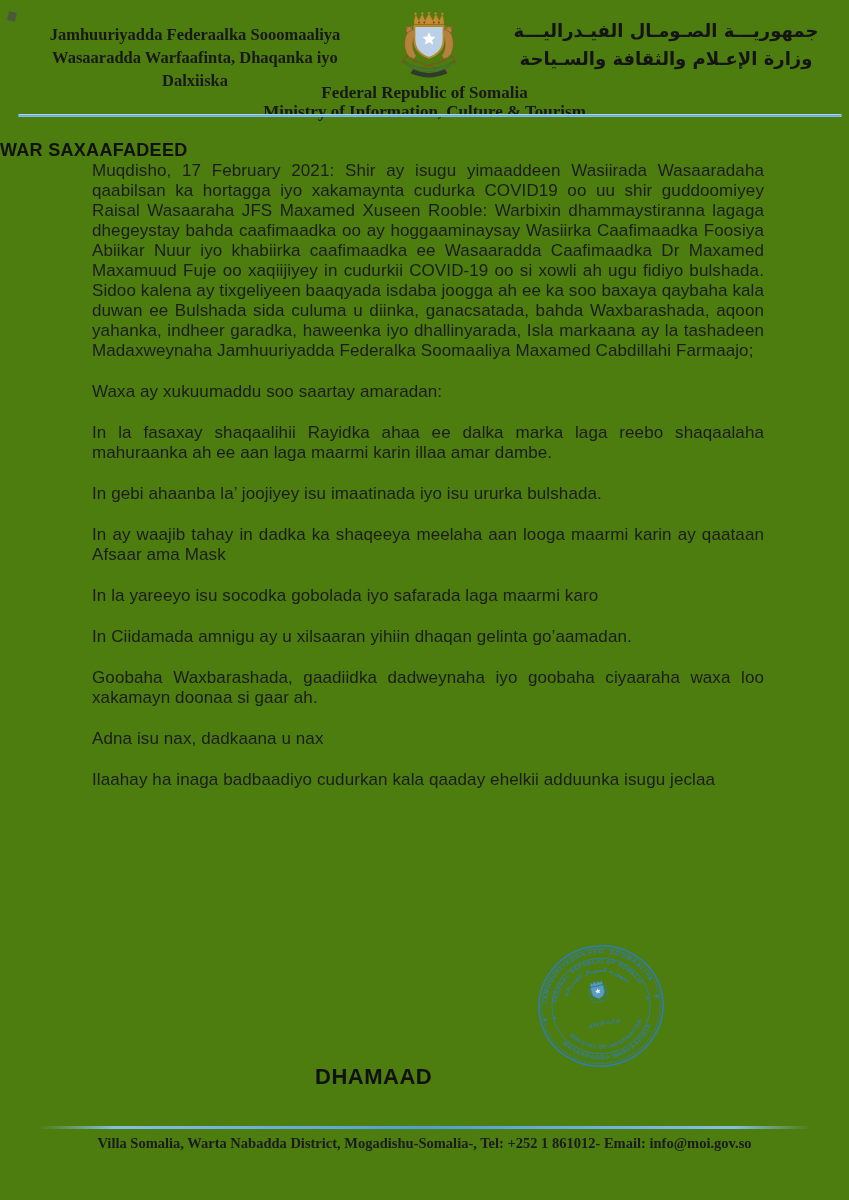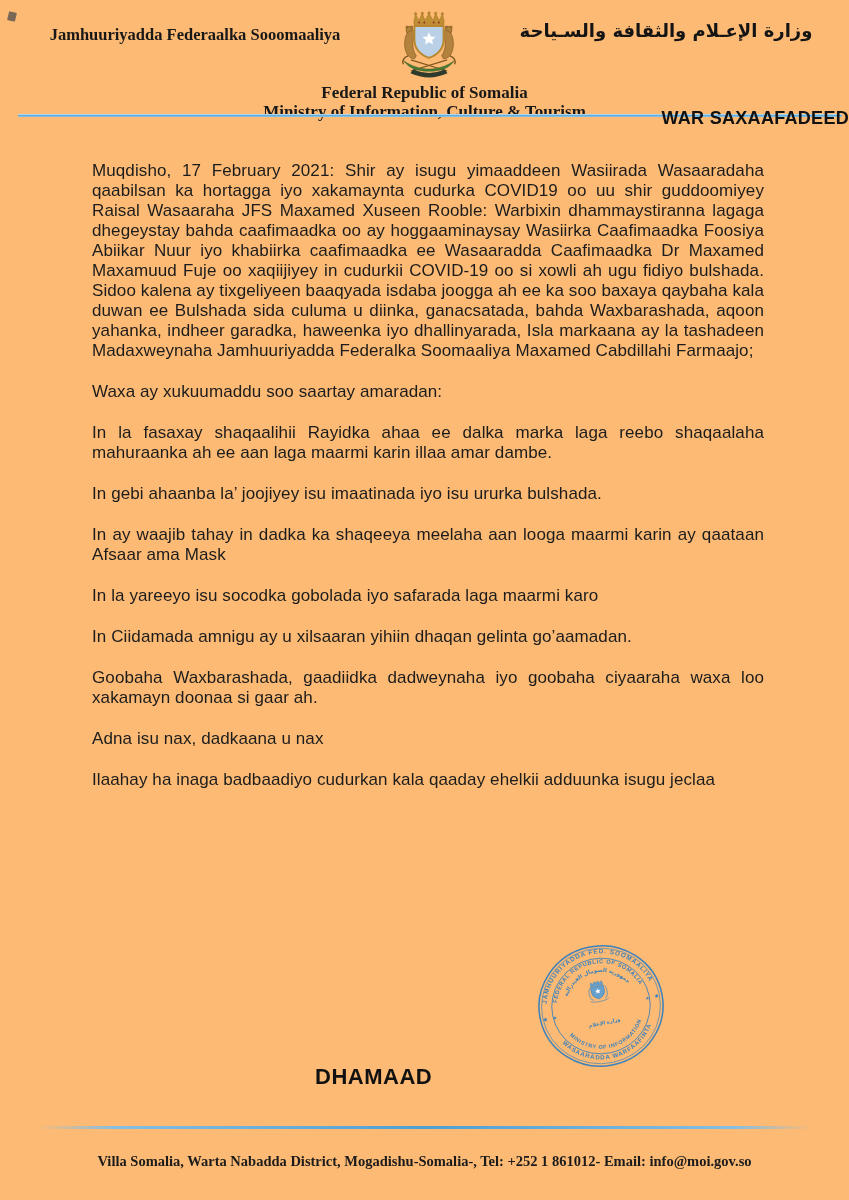--- a/index.html
+++ b/index.html
@@ -1,18 +1,18 @@
 <!DOCTYPE html>
 <html><head>
 <meta charset="utf-8">
 <style>
   html,body { margin:0; padding:0; background:#ffffff; }
   .page {
     position:relative; width:849px; height:1200px; margin:0 auto;
-    background:#fdba74; overflow:hidden; color:#1c1c1c;
+    background:#4d7c0f; overflow:hidden; color:#1c1c1c;
     font-family:"Liberation Sans", sans-serif;
   }
   
   .hdr-left {
     position:absolute; left:26px; top:23px; width:338px; text-align:center;
     font-family:"Liberation Serif", serif; font-weight:bold;
     font-size:16.5px; line-height:23px; color:#181818;
   }
   .hdr-right {
     position:absolute; left:492px; top:17px; width:348px; text-align:center;
@@ -23,21 +23,21 @@
   .hdr-center {
     position:absolute; left:0; top:83px; width:100%; text-align:center;
     font-family:"Liberation Serif", serif; font-weight:bold;
     font-size:17px; line-height:19px; color:#181818;
   }
   .hdr-rule {
     position:absolute; left:18px; top:114px; width:824px; height:3px; border-radius:2px;
     background:linear-gradient(180deg,#cfe9f7 0%, #58a7d8 55%, #9bcbe8 100%);
   }
   .doc-title {
-    position:absolute; left:0; top:108px; width:100%; text-align:right;
+    position:absolute; left:0; top:140px; width:100%; text-align:left;
     font-weight:bold; font-size:18px; letter-spacing:0.3px; color:#111;
   }
   
   .content {
     position:absolute; left:88px; top:161px; width:676px;
     font-size:17px; line-height:20px; letter-spacing:0.1px;
     text-align:justify; color:#1c1c1c;
   }
   .content p { margin:0 0 21px 4px; }
   
@@ -52,39 +52,41 @@
     font-weight:bold; font-size:22px; letter-spacing:0.5px; color:#111;
   }
   .ftr-rule {
     position:absolute; left:38px; top:1126px; width:774px; height:3px;
     background:linear-gradient(90deg, rgba(130,190,230,0) 0%, #85bee2 10%,
                #4d9fd4 50%, #85bee2 90%, rgba(130,190,230,0) 100%);
   }
   .ftr-text {
     position:absolute; left:0; top:1132px; width:100%; text-align:center;
     font-family:"Liberation Serif", serif; font-weight:bold;
-    font-size:14.5px; line-height:22px; color:#1b1b1b;margin-top:18px;
+    font-size:14.5px; line-height:22px; color:#1b1b1b;
   }
   .scan-mark-tl {
     position:absolute; left:8px; top:12px; width:8px; height:9px;
     background:#4c4c4c; transform:rotate(14deg); opacity:0.75; border-radius:1px;
   }
 </style>
 </head>
 <body>
 
 <div class="page">
 
   <div class="scan-mark-tl"></div>
 
   <div class="hdr-left">
     <div>Jamhuuriyadda Federaalka Sooomaaliya</div>
+    <div>Wasaaradda Warfaafinta, Dhaqanka iyo Dalxiiska</div>
   </div>
 
   <div class="hdr-right">
+    <div>جمهوريـــة الصـومـال الفيـدراليـــة</div>
     <div>وزارة الإعـلام والثقافة والسـياحة</div>
   </div>
 
   <div class="emblem">
     <svg viewBox="0 0 100 104" width="80" height="82">
 
       <g fill="#c08f33" stroke="#96691c" stroke-width="0.6">
         <path d="M31,12.5 L33,4 L37,12 L41.5,3.5 L45,12 L50,3 L55,12 L58.5,3.5 L63,12 L67,4 L69,12.5 L69,17 L31,17 Z"></path>
         <circle cx="33" cy="3.5" r="1.5"></circle>
           <circle cx="41.5" cy="3" r="1.5"></circle>

